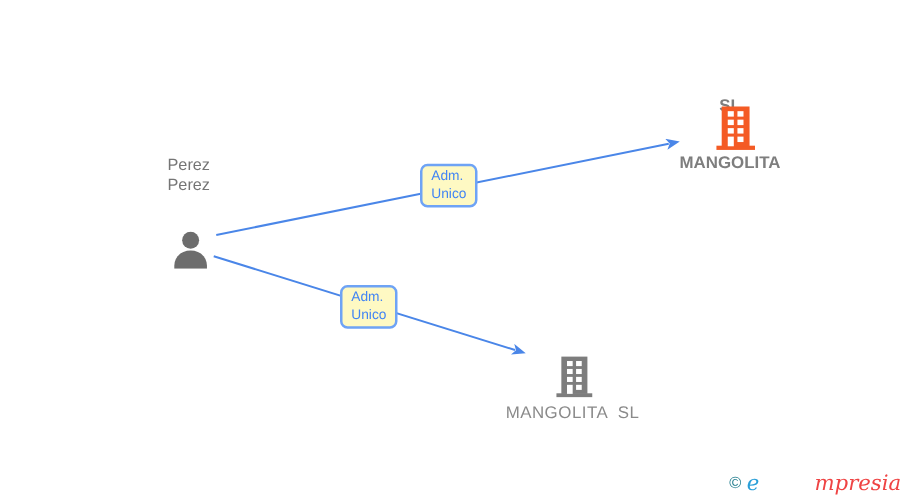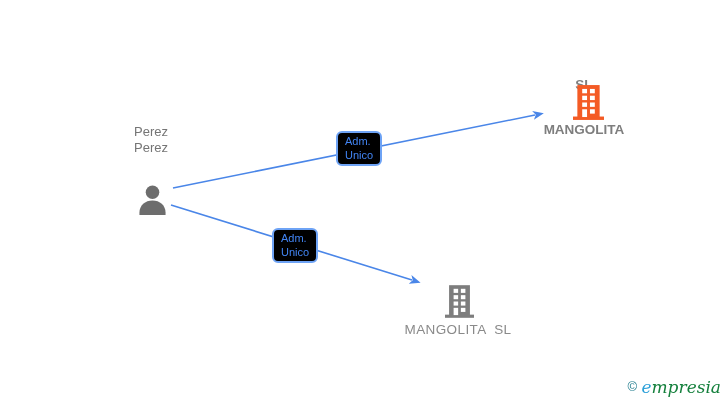--- a/index.html
+++ b/index.html
@@ -28,32 +28,32 @@
   svg.building-orange .bfill{fill:#f45b25;}
   svg.building-gray .bfill{fill:#7d7d7d;}
 
   
   .edges-layer{left:0;top:0;}
   .edge-line{stroke:#4a86e8;stroke-width:1.6;}
   .edge-arrow-fill{fill:#4a86e8;}
 
   
   .edge-label{
-    background:#000000;border:2px solid #6ea3f5;border-radius:6px;
+    background:#fef9c3;border:2px solid #6ea3f5;border-radius:6px;
     padding:2px 7px;font-size:11px;line-height:13.5px;color:#4285f4;
   }
   .edge-label-1{left:336px;top:131px;}
   .edge-label-2{left:272px;top:228px;}
 
   
   .watermark{right:7px;bottom:3px;white-space:nowrap;}
   .wm-copy{color:#1e7b8c;font-size:13px;vertical-align:2px;}
   .wm-brand{font-family:"DejaVu Serif",serif;font-style:italic;font-size:17px;}
   .wm-initial{color:#2a9fd8;}
-  .wm-rest{color:#15803d;}
+  .wm-rest{color:#ef4444;margin-left:44px;}
 </style>
 </head>
 <body>
 
 <div class="canvas">
 
   <svg class="abs edges-layer" width="728" height="400" viewBox="0 0 728 400">
     <defs>
       <marker id="arrowhead" markerUnits="userSpaceOnUse" markerWidth="12" markerHeight="10" refX="2" refY="4.5" orient="auto">
         <path class="edge-arrow-fill" d="M0,0 L11,4.5 L0,9 L2.8,4.5 Z"></path>

